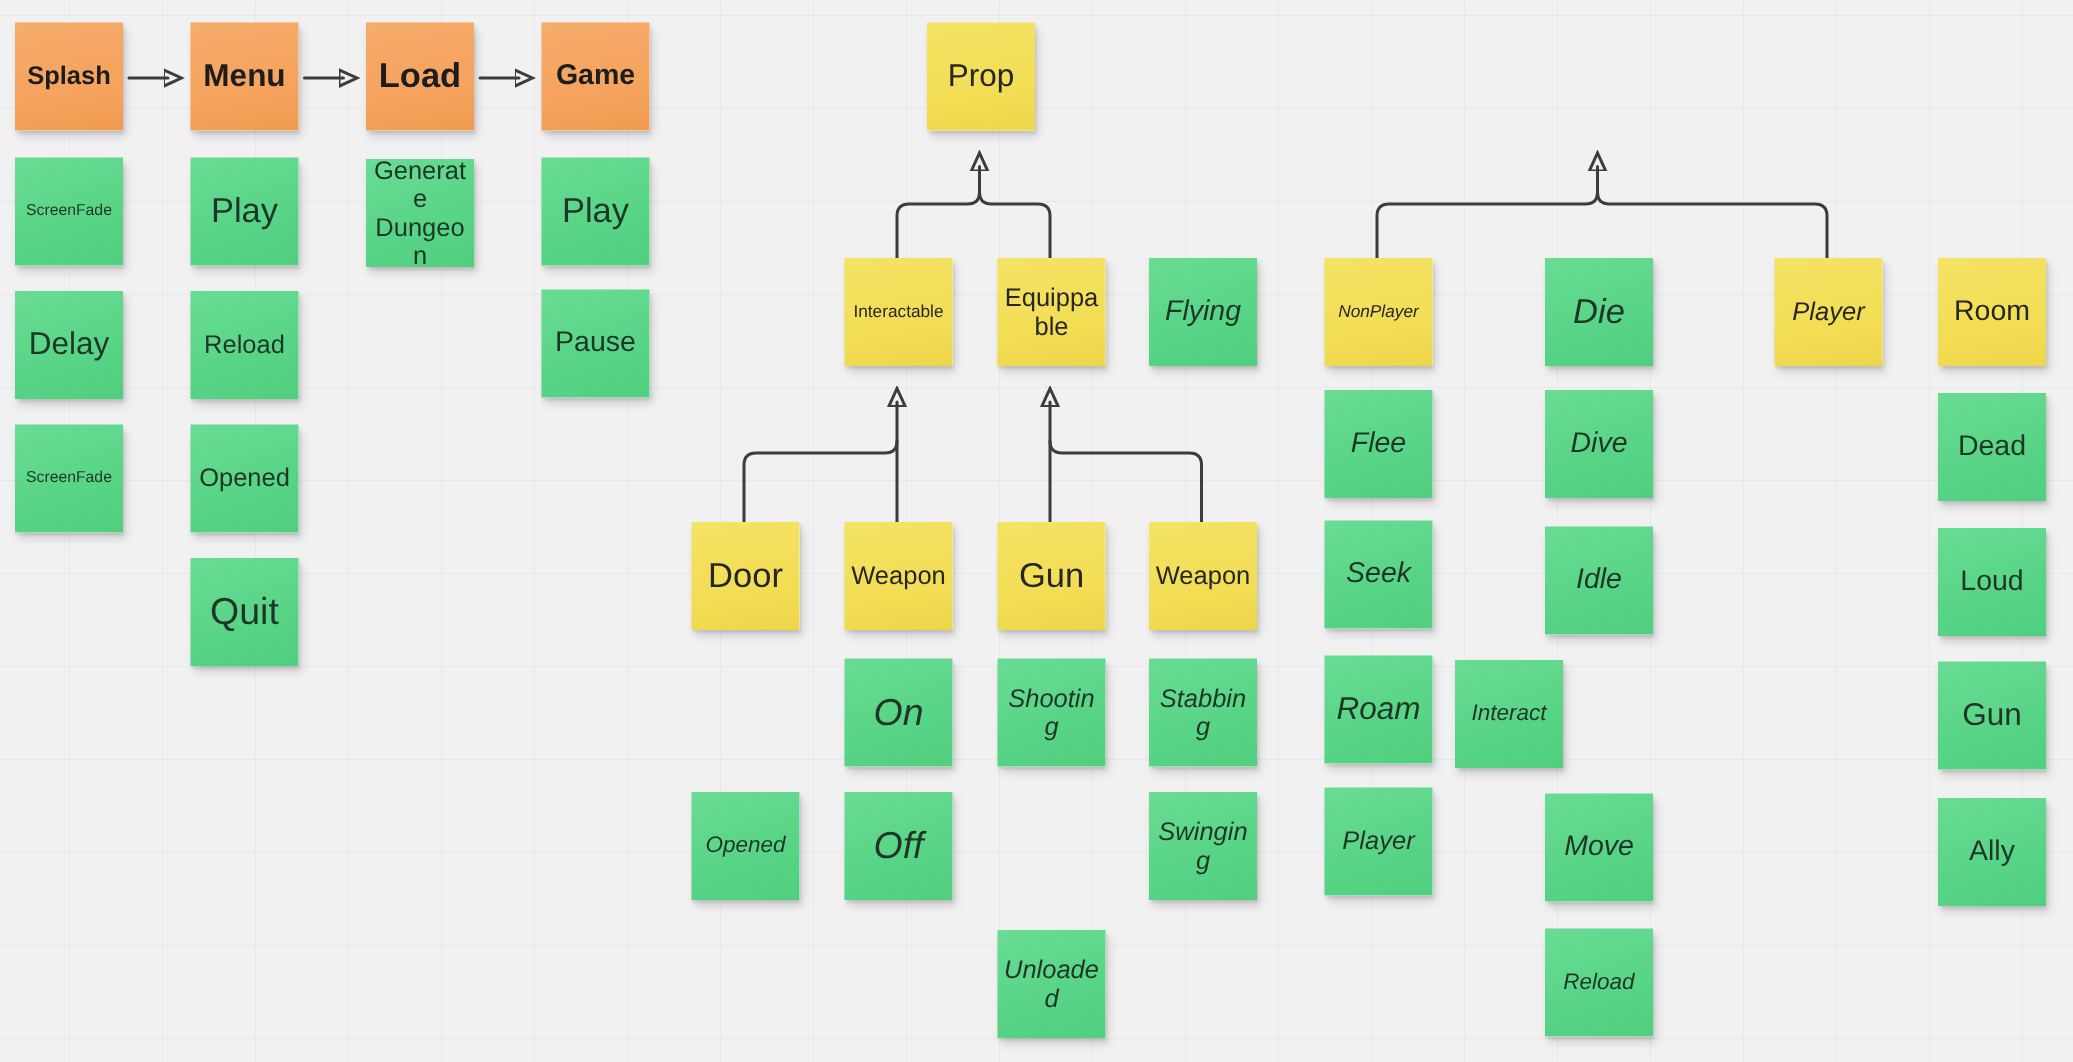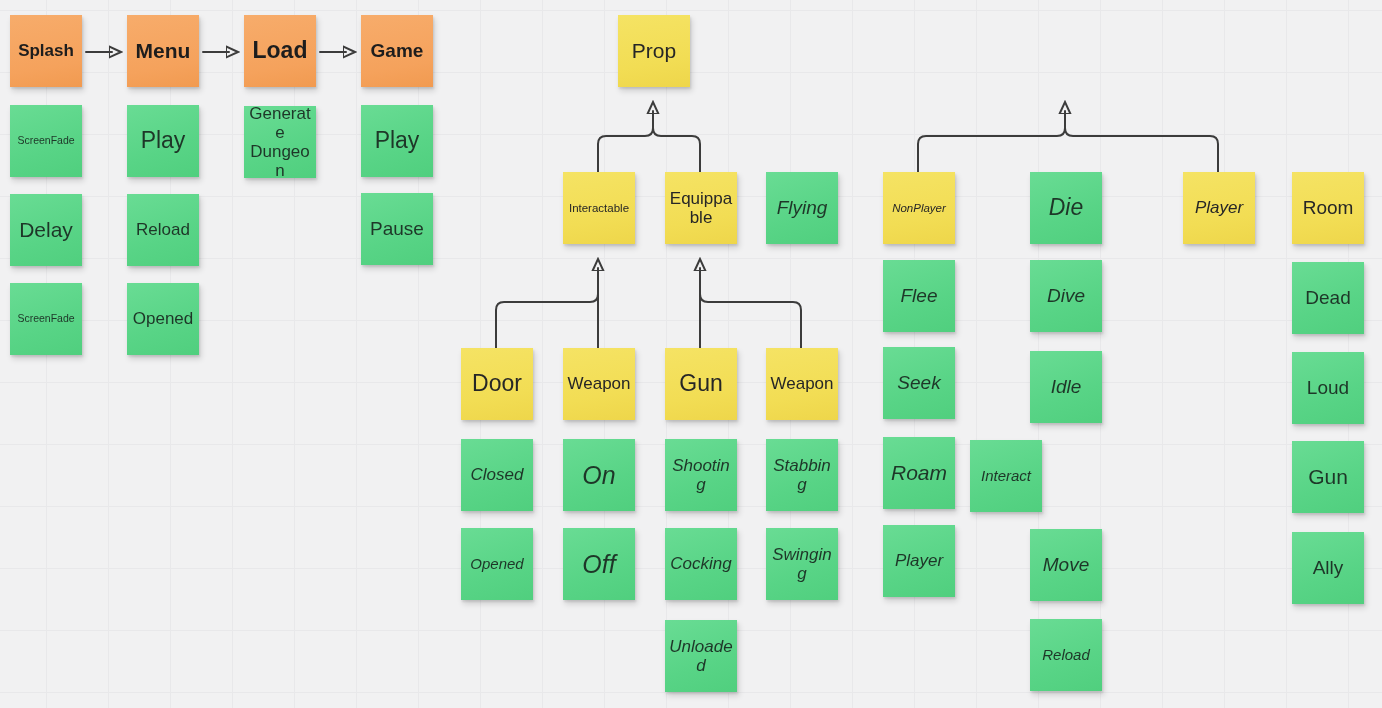--- a/index.html
+++ b/index.html
@@ -80,42 +80,41 @@
   <div class="note orange bold fs-xl" style="left:244px;top:15px">Load</div>
   <div class="note orange bold fs-ml" style="left:361px;top:15px">Game</div>
 
   <div class="note green fs-xxs" style="left:10px;top:105px">ScreenFade</div>
   <div class="note green fs-l" style="left:10px;top:194px">Delay</div>
   <div class="note green fs-xxs" style="left:10px;top:283px">ScreenFade</div>
 
   <div class="note green fs-xl" style="left:127px;top:105px">Play</div>
   <div class="note green fs-m" style="left:127px;top:194px">Reload</div>
   <div class="note green fs-m" style="left:127px;top:283px">Opened</div>
+  <div class="note green fs-xxl" style="left:127px;top:372px">Quit</div>
 
   <div class="note green fs-s" style="left:244px;top:106px">Generate Dungeon</div>
 
   <div class="note green fs-xl" style="left:361px;top:105px">Play</div>
   <div class="note green fs-ml" style="left:361px;top:193px">Pause</div>
 
   <div class="note yellow fs-l" style="left:618px;top:15px">Prop</div>
   <div class="note yellow fs-xs" style="left:563px;top:172px">Interactable</div>
   <div class="note yellow fs-s" style="left:665px;top:172px">Equippable</div>
   <div class="note green it fs-ml" style="left:766px;top:172px">Flying</div>
 
   <div class="note yellow fs-xl" style="left:461px;top:348px">Door</div>
   <div class="note yellow fs-m" style="left:563px;top:348px">Weapon</div>
   <div class="note yellow fs-xl" style="left:665px;top:348px">Gun</div>
   <div class="note yellow fs-s" style="left:766px;top:348px">Weapon</div>
 
-  <div class="note green it fs-m" style="left:461px;top:439px">Closed</div>
   <div class="note green it fs-sm" style="left:461px;top:528px">Opened</div>
   <div class="note green it fs-xxl" style="left:563px;top:439px">On</div>
   <div class="note green it fs-xxl" style="left:563px;top:528px">Off</div>
   <div class="note green it fs-s" style="left:665px;top:439px">Shooting</div>
-  <div class="note green it fs-m" style="left:665px;top:528px">Cocking</div>
   <div class="note green it fs-s" style="left:665px;top:620px">Unloaded</div>
   <div class="note green it fs-s" style="left:766px;top:439px">Stabbing</div>
   <div class="note green it fs-s" style="left:766px;top:528px">Swinging</div>
 
   <div class="note yellow it fs-xs" style="left:883px;top:172px">NonPlayer</div>
   <div class="note green it fs-xl" style="left:1030px;top:172px">Die</div>
   <div class="note yellow it fs-m" style="left:1183px;top:172px">Player</div>
   <div class="note yellow fs-ml" style="left:1292px;top:172px">Room</div>
 
   <div class="note green it fs-ml" style="left:883px;top:260px">Flee</div>

